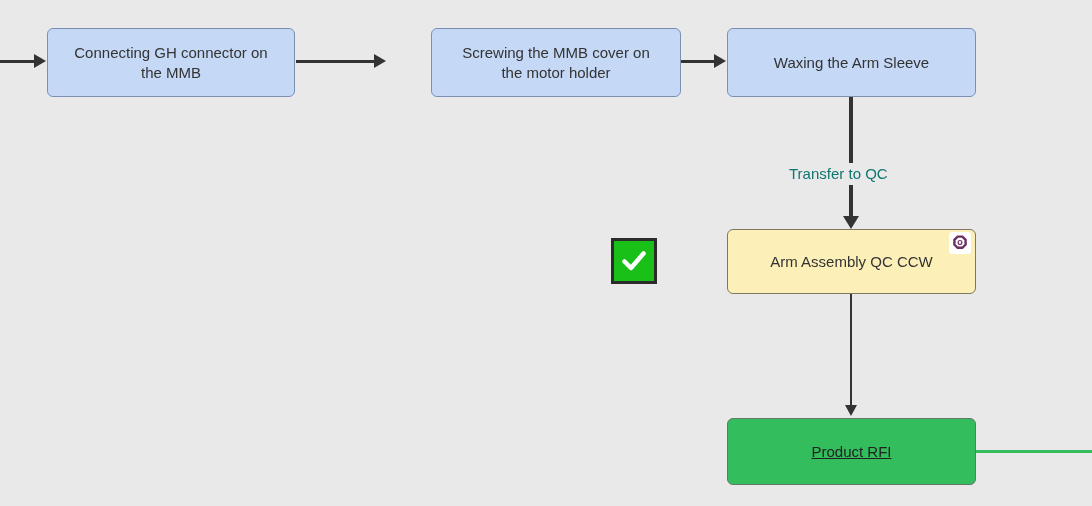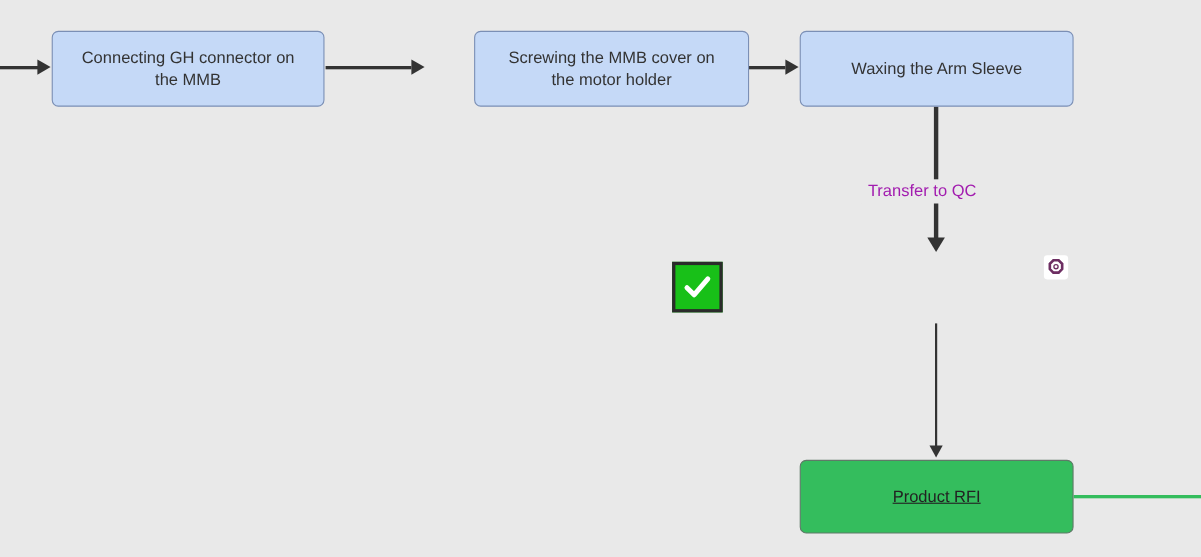--- a/index.html
+++ b/index.html
@@ -77,21 +77,21 @@
     border-top: 13px solid #333333;
   }
   .arrow-down-thin {
     border-left: 6px solid transparent;
     border-right: 6px solid transparent;
     border-top: 11px solid #333333;
   }
   .edge-label {
     position: absolute;
     background: #e9e9e9;
-    color: #a21caf;
+    color: #0f766e;
     font-size: 15px;
     line-height: 18px;
     padding: 2px 6px;
     white-space: nowrap;
     z-index: 4;
   }
   .green-line {
     position: absolute;
     height: 3px;
     background: #34bd5d;
@@ -145,20 +145,23 @@
   <div class="arrowhead arrow-right" style="left:714px; top:54px;"></div>
 
   <div class="node node-process" style="left:727px; top:28px; width:249px; height:69px;text-align:right;">
     <span class="node-label">Waxing the Arm Sleeve</span>
   </div>
 
   <div class="edge edge-thick-v" style="left:849px; top:97px; height:122px;"></div>
   <div class="arrowhead arrow-down-thick" style="left:843px; top:216px;"></div>
   <div class="edge-label" style="left:783px; top:163px;">Transfer to QC</div>
 
+  <div class="node node-qc" style="left:727px; top:229px; width:249px; height:65px;">
+    <span class="node-label">Arm Assembly QC CCW</span>
+  </div>
   <div class="qc-badge" style="left:949px; top:232px; width:22px; height:22px;">
     <svg width="16" height="16" viewBox="0 0 16 16" aria-hidden="true">
       <path d="M5.6 1.6 h4.8 l3.2 3.2 v4.8 l-3.2 3.2 h-4.8 l-3.2 -3.2 v-4.8 z" fill="none" stroke="#6d2e62" stroke-width="2.4"></path>
       <circle cx="8" cy="7.4" r="1.9" fill="#ffffff" stroke="#6d2e62" stroke-width="1.2"></circle>
     </svg>
   </div>
 
   <div class="check-badge" style="left:611px; top:238px; width:46px; height:46px;">
     <svg width="30" height="30" viewBox="0 0 30 30" aria-hidden="true">
       <path d="M5.5 15.5 L12 22 L24.5 7.5" fill="none" stroke="#ffffff" stroke-width="4.5" stroke-linecap="round" stroke-linejoin="round"></path>

